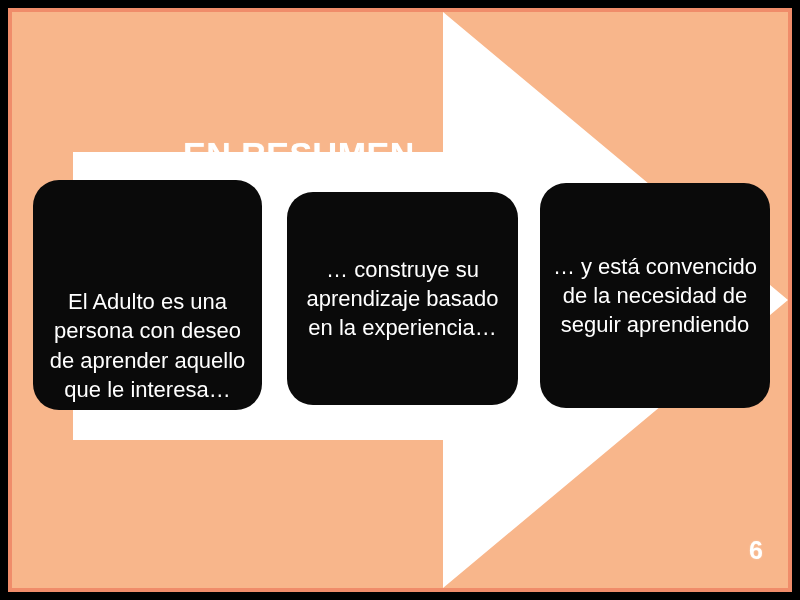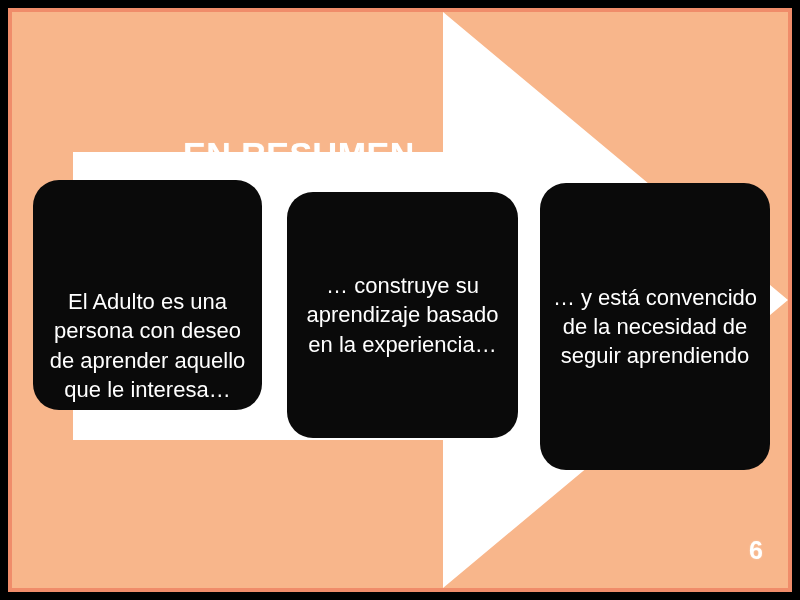--- a/index.html
+++ b/index.html
@@ -78,27 +78,27 @@
     left: 21px;
     top: 168px;
     width: 229px;
     height: 230px;
     align-items: flex-end;
   }
   #callout-box-2 {
     left: 275px;
     top: 180px;
     width: 231px;
-    height: 246px;
+    height: 213px;
   }
   #callout-box-3 {
     left: 528px;
     top: 171px;
     width: 230px;
-    height: 287px;
+    height: 225px;
   }
   
   #page-number {
     position: absolute;
     right: 25px;
     bottom: 23px;
     font-size: 25px;
     font-weight: bold;
     color: #FFFFFF;
     text-shadow: 0 0 2px rgba(255,255,255,0.4);

